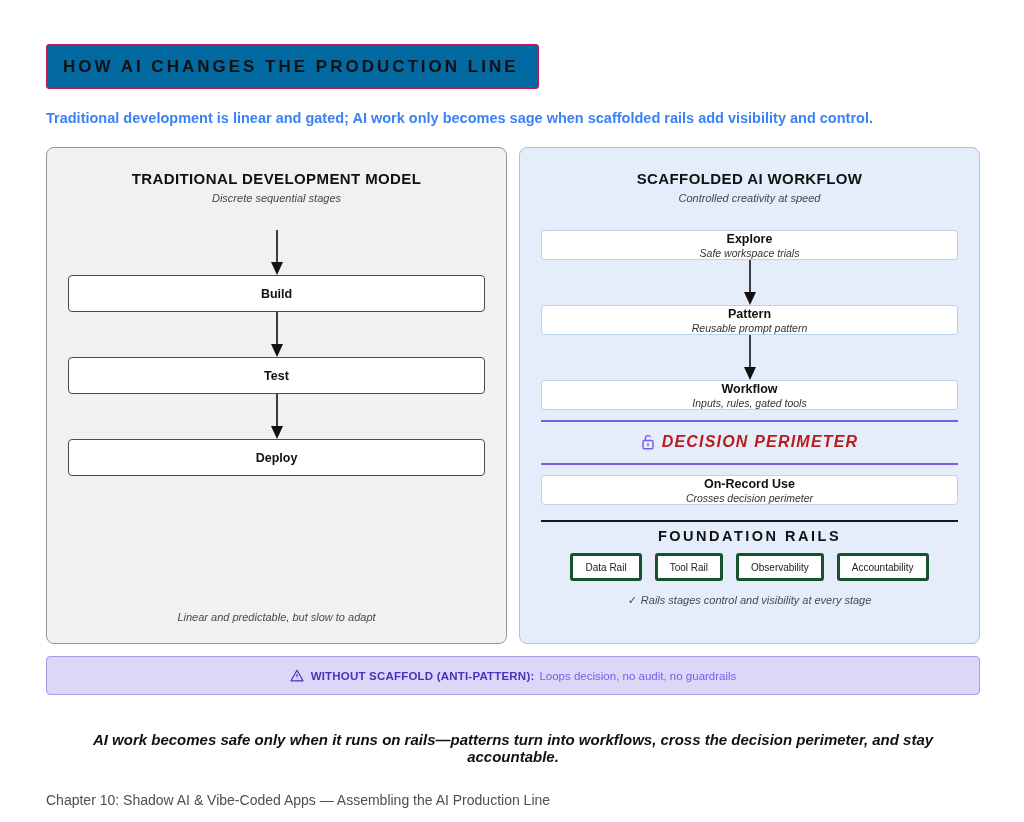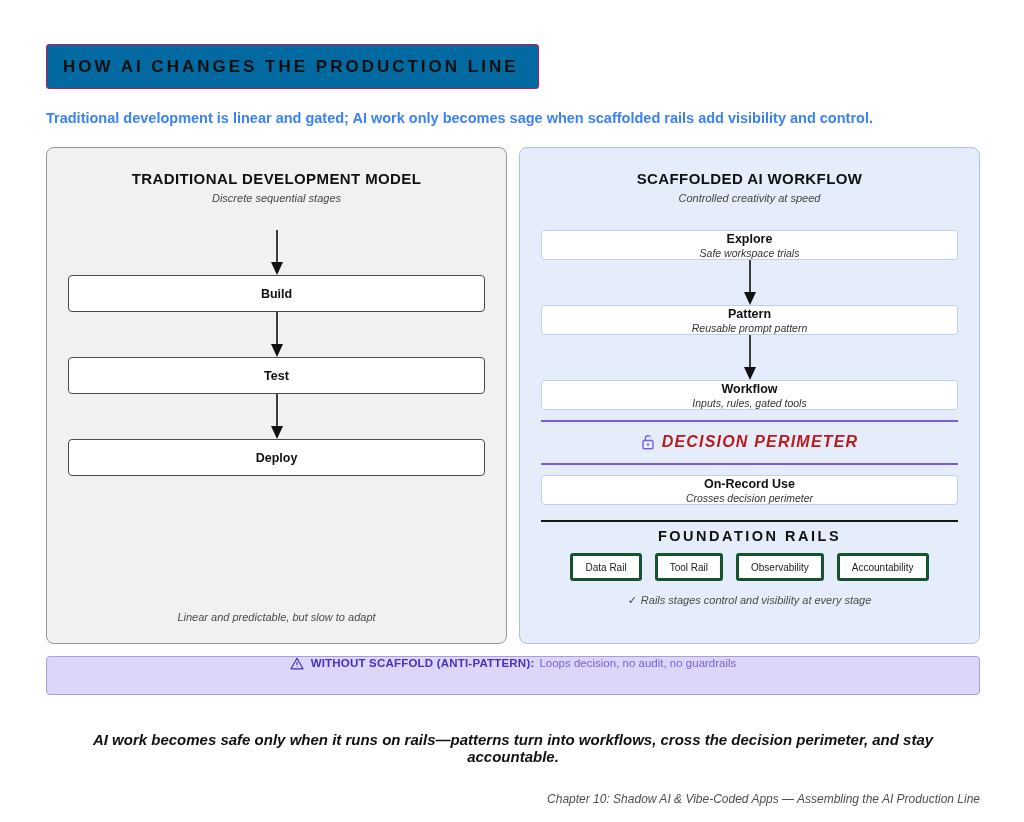--- a/index.html
+++ b/index.html
@@ -79,35 +79,35 @@
   .rails-note {
     margin-top: 13px; text-align: center;
     font-style: italic; font-size: 11px; color: #4a4a4a;
   }
   .rails-note .check { font-style: normal; margin-right: 4px; color: #444; }
 
   
   .banner {
     margin-top: 12px; height: 39px;
     background: #dcd7f8; border: 1px solid #a89ee2; border-radius: 4px;
-    display: flex; align-items: flex-start; justify-content: center; gap: 5px;
+    display: flex; align-items: center; justify-content: center; gap: 5px;
     font-size: 11.5px;
   }
   .banner-bold { color: #4c2fbd; font-weight: 700; letter-spacing: 0.2px; }
   .banner-rest { color: #7a5ce8; }
   .banner .warn-svg { margin-right: 2px; }
 
   
   .conclusion {
     margin-top: 36px; text-align: center;
     font-size: 15px; font-weight: 700; font-style: italic; color: #111;
   }
   .footnote {
-    margin-top: 27px; text-align: right;
-    font-size: 12px; font-style: italic; color: #4f4f4f;
+    margin-top: 27px; text-align: left;
+    font-size: 14px; color: #4f4f4f;
   }
 </style>
 </head>
 <body>
 
 <div class="page">
 
   
   <div class="title-box">
     <h1>HOW AI CHANGES THE PRODUCTION LINE</h1>

